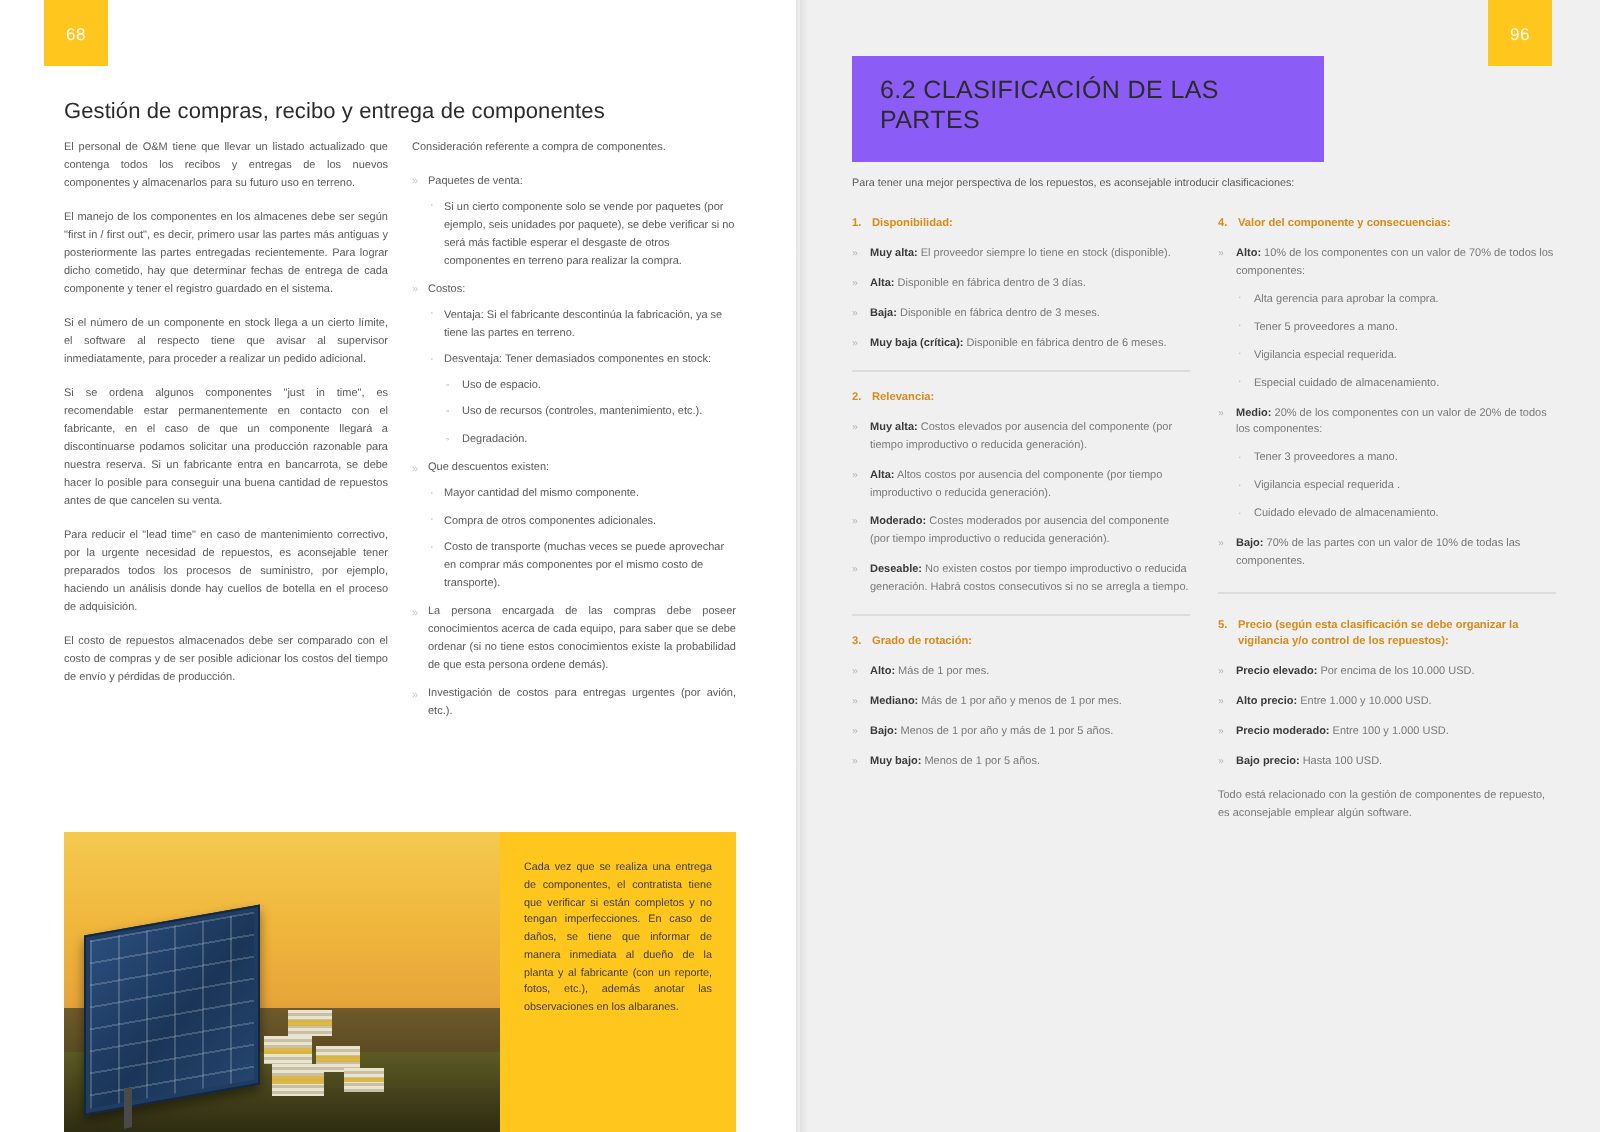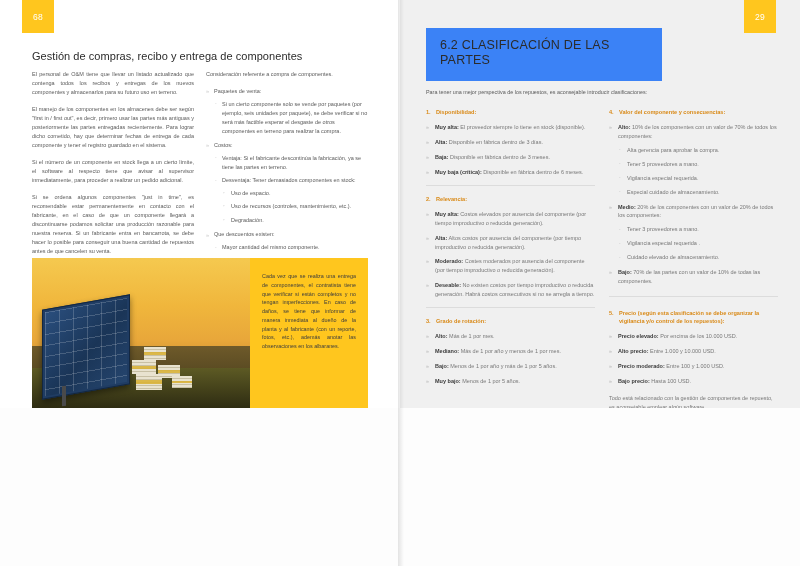--- a/index.html
+++ b/index.html
@@ -4,21 +4,21 @@
 <style>
   html,body{margin:0;padding:0;}
   body{
     width:800px;height:566px;
     background:#fdfdfd;
     font-family:"Liberation Sans",sans-serif;
     overflow:hidden;
     position:relative;
   }
   .spread{position:absolute;inset:0;display:flex;}
-  .page{position:relative;width:400px;height:408px;background:#ffffff;overflow:hidden;}
+  .page{position:relative;width:400px;height:566px;background:#ffffff;overflow:hidden;}
   .page-left{background:#ffffff;}
   .page-right{background:#f0f0f0;}
   .gutter-shadow{
     position:absolute;top:0;left:398px;width:6px;height:566px;
     background:linear-gradient(to right,rgba(0,0,0,0.10),rgba(0,0,0,0.0));
     z-index:30;pointer-events:none;
   }
 
   
   .folio{
@@ -119,21 +119,21 @@
     background:#ffc61e;
   }
   .caption-inner{
     padding:14px 12px 0 12px;
     font-size:5.4px;line-height:1.62;color:#3d3d3d;text-align:justify;
   }
 
   
   .rp-titlebox{
     position:absolute;left:26px;top:28px;width:236px;
-    background:#3b82f6;
+    background:#8b5cf6;
     padding:10px 14px 12px 14px;
     box-sizing:border-box;
   }
   .rp-title{
     font-size:12.5px;line-height:1.22;color:#2b2b2b;
     letter-spacing:.2px;font-weight:400;
   }
   .rp-title .l2{display:block;padding-left:26px;}
   .rp-intro{
     position:absolute;left:26px;top:88px;width:236px;
@@ -305,21 +305,21 @@
       </div>
 
       <div class="caption">
         <div class="caption-inner">Cada vez que se realiza una entrega de componentes, el contratista tiene que verificar si están completos y no tengan imperfecciones. En caso de daños, se tiene que informar de manera inmediata al dueño de la planta y al fabricante (con un reporte, fotos, etc.), además anotar las observaciones en los albaranes.</div>
       </div>
     </div>
   </div>
 
   <div class="page page-right">
 
-    <div class="folio folio-right">29</div>
+    <div class="folio folio-right">96</div>
 
     <div class="rp-titlebox">
       <div class="rp-title">
         <span>6.2 CLASIFICACIÓN DE LAS PARTES</span>
       </div>
     </div>
 
     <div class="rp-intro">Para tener una mejor perspectiva de los repuestos, es aconsejable introducir clasificaciones:</div>
 
     <div class="rp-cols">

